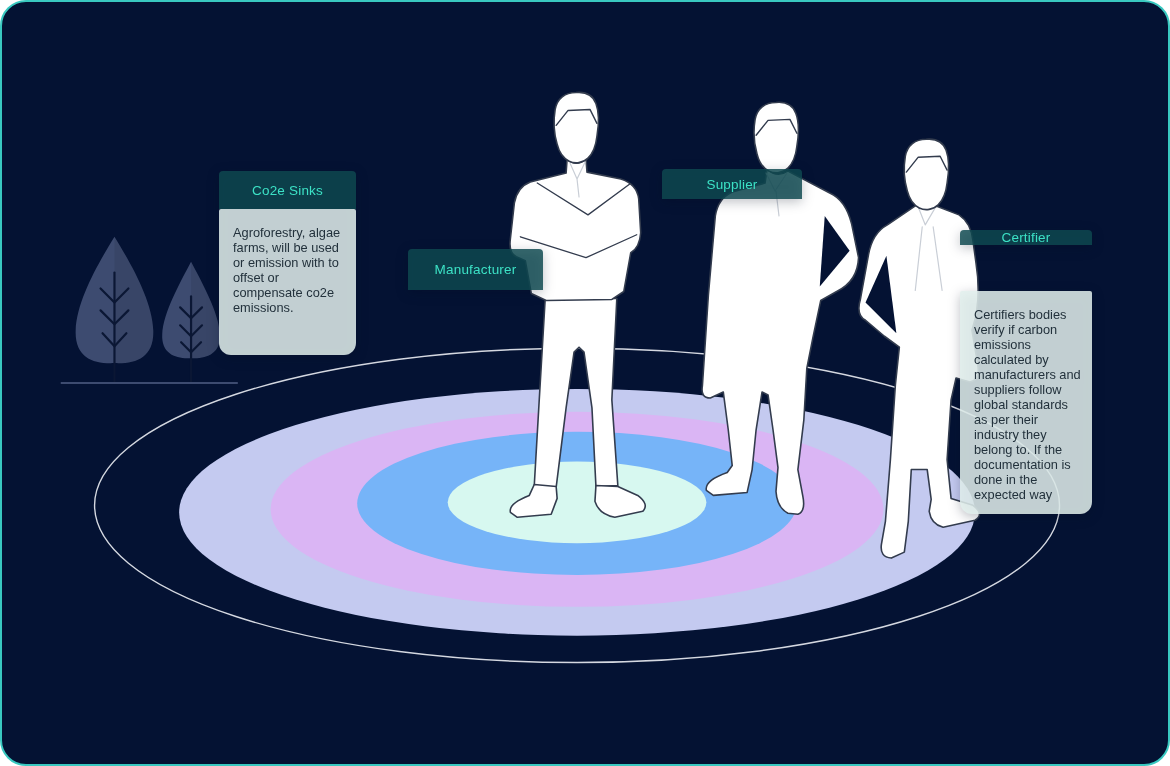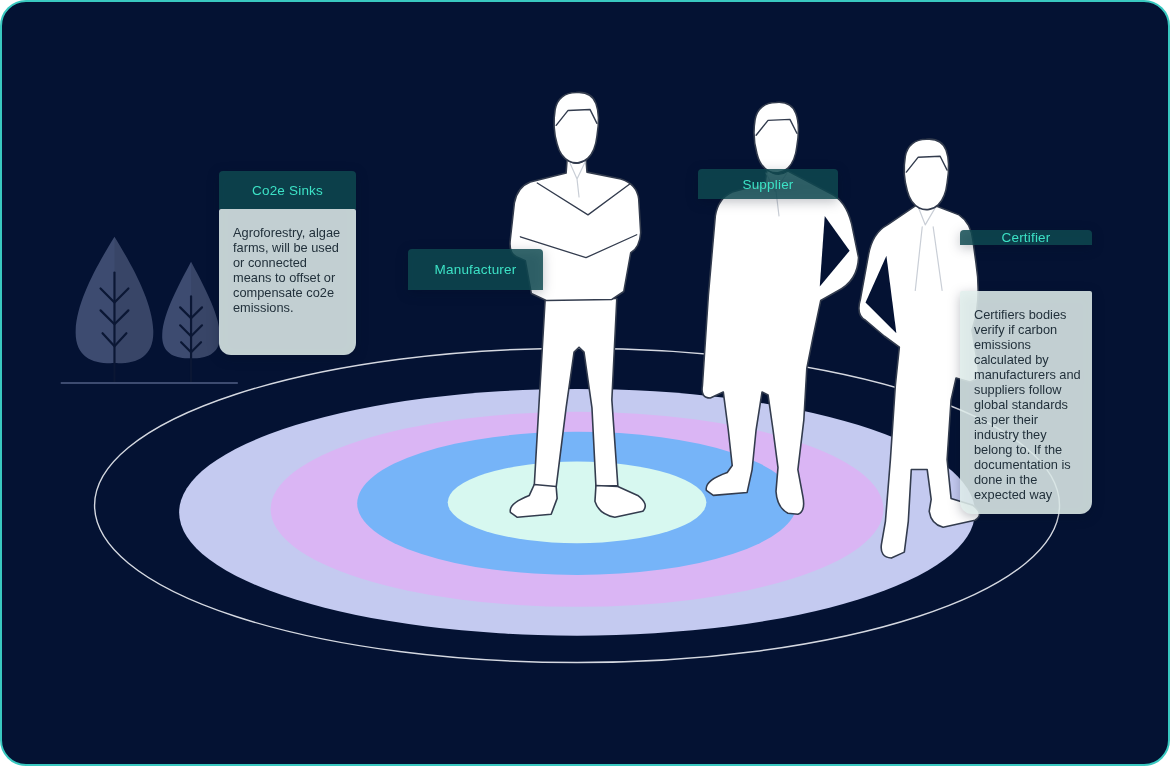--- a/index.html
+++ b/index.html
@@ -24,21 +24,21 @@
     color:var(--card_body_text,#22313c);
     font-size:12.8px;line-height:15px;
     padding:16px 11px 12px 14px;border-radius:2px 2px 12px 12px;
     box-sizing:border-box;flex:1;
   }
   
   .card-co2e       {left:217px;top:169px;width:137px;height:184px;}
   .card-co2e        .card-header{height:38px;text-align:right;}
   .card-manufacturer{left:406px;top:247px;width:135px;height:283px;}
   .card-manufacturer .card-header{height:41px;text-align:right;}
-  .card-supplier   {left:660px;top:167px;width:140px;height:233px;margin-left:36px;}
+  .card-supplier   {left:660px;top:167px;width:140px;height:233px;}
   .card-supplier    .card-header{height:30px;}
   .card-certifier  {left:958px;top:228px;width:132px;height:259px;gap:46px;}
   .card-certifier   .card-header{height:29px;}
 </style>
 </head>
 <body>
 
 <div class="stage">
 
   <svg class="scene" viewBox="0 0 1170 766">
@@ -97,21 +97,21 @@
       <path fill="none" stroke-width="1.2" d="M920,206 L927,224 L937,207 M924,226 L917,290 M935,226 L944,290" stroke="#c9ced6"></path>
       <path d="M928,138 C917,138 909,144 907,155 C905,167 906,180 909,190 C911,198 915,204 921,207 C927,210 935,209 940,204 C945,199 948,191 949,182 C951,170 951,157 948,149 C945,141 938,137 928,138 Z" fill="#ffffff" stroke="#333c4e"></path>
       <path fill="none" stroke-width="1.4" d="M908,171 L920,156 L942,155 L949,169" stroke="#333c4e"></path>
     </g>
   </svg>
 
   <div class="card card-co2e">
     <div class="card-header">
       <span>Co2e Sinks</span>
     </div>
-    <div class="card-body">Agroforestry, algae farms, will be used or connected means to offset or compensate co2e emissions.</div>
+    <div class="card-body">Agroforestry, algae farms, will be used or emission with to offset or compensate co2e emissions.</div>
   </div>
 
   <div class="card card-manufacturer">
     <div class="card-header">
       <span>Manufacturer</span>
     </div>
   </div>
 
   <div class="card card-supplier">
     <div class="card-header">

